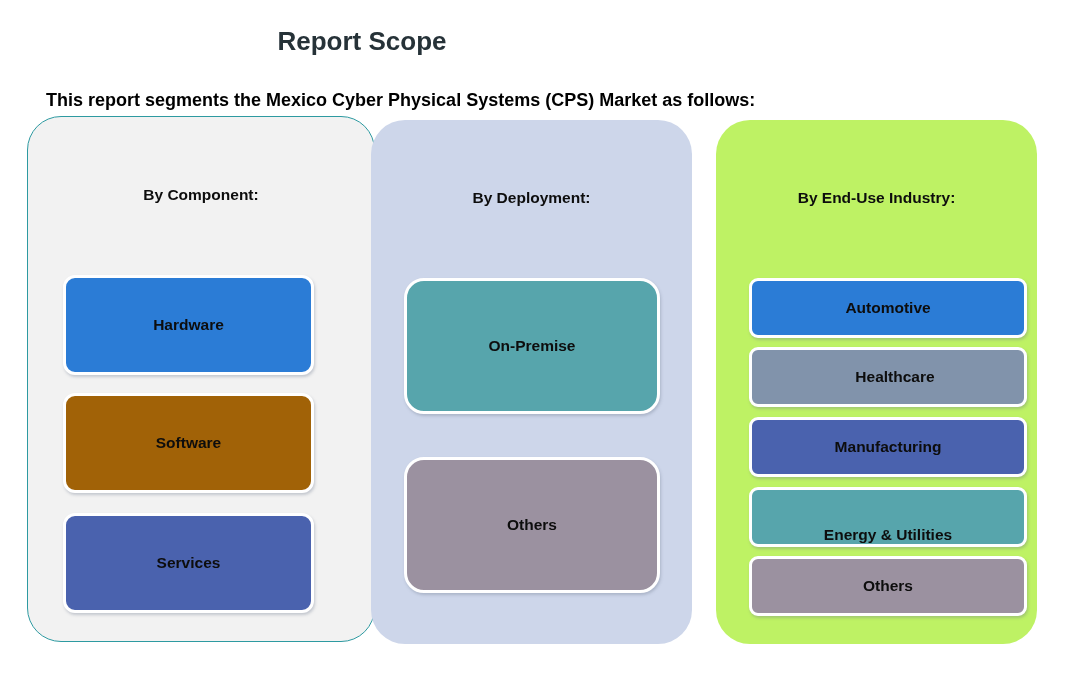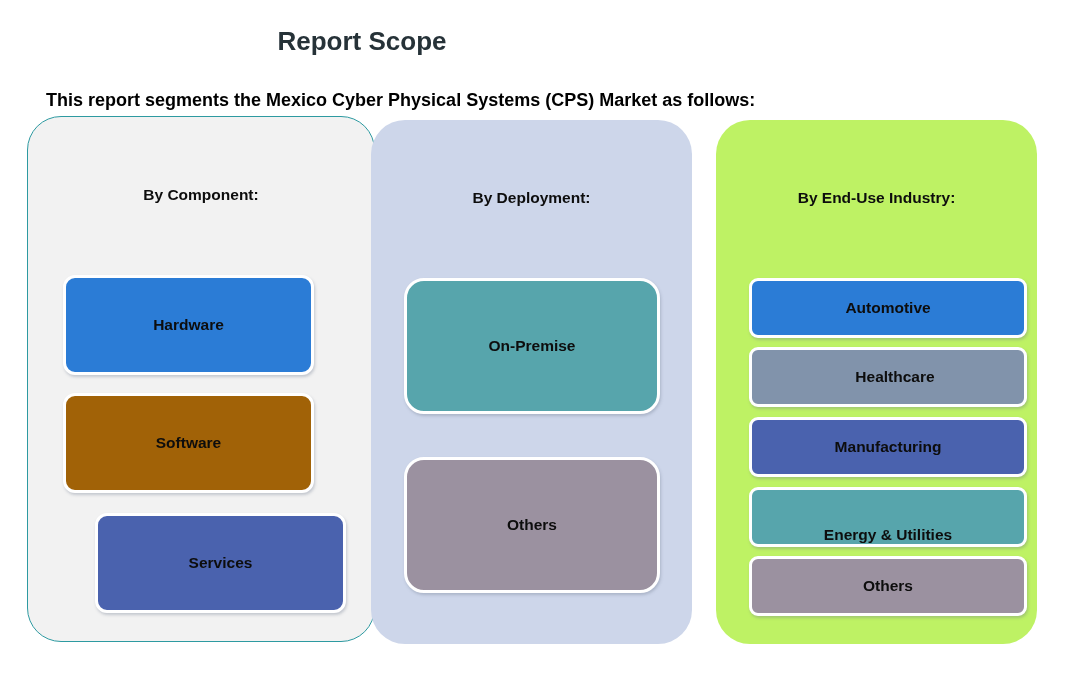--- a/index.html
+++ b/index.html
@@ -79,21 +79,21 @@
     box-shadow: 1px 2px 3px rgba(110, 120, 140, 0.35);
   }
   .seg-label {
     font-size: 15.5px;
     font-weight: bold;
     color: #0d0d0d;
   }
   .panel-1 .seg-box { left: 35px; width: 251px; height: 100px; border-radius: 12px; }
   .c1-b1 { top: 158px; }
   .c1-b2 { top: 276px; }
-  .c1-b3 { top: 396px; margin-left: 32px; }
+  .c1-b3 { top: 396px; }
   .panel-2 .seg-box { left: 33px; width: 256px; height: 136px; border-radius: 20px; }
   .c2-b1 { top: 158px; }
   .c2-b2 { top: 337px; }
   .panel-3 .seg-box { left: 33px; width: 278px; height: 60px; border-radius: 9px; }
   .c3-b1 { top: 158px; }
   .c3-b2 { top: 227px; padding-left: 14px; }
   .c3-b3 { top: 297px; align-items: center; }
   .c3-b4 { top: 367px; }
   .c3-b5 { top: 436px; }
 </style>

